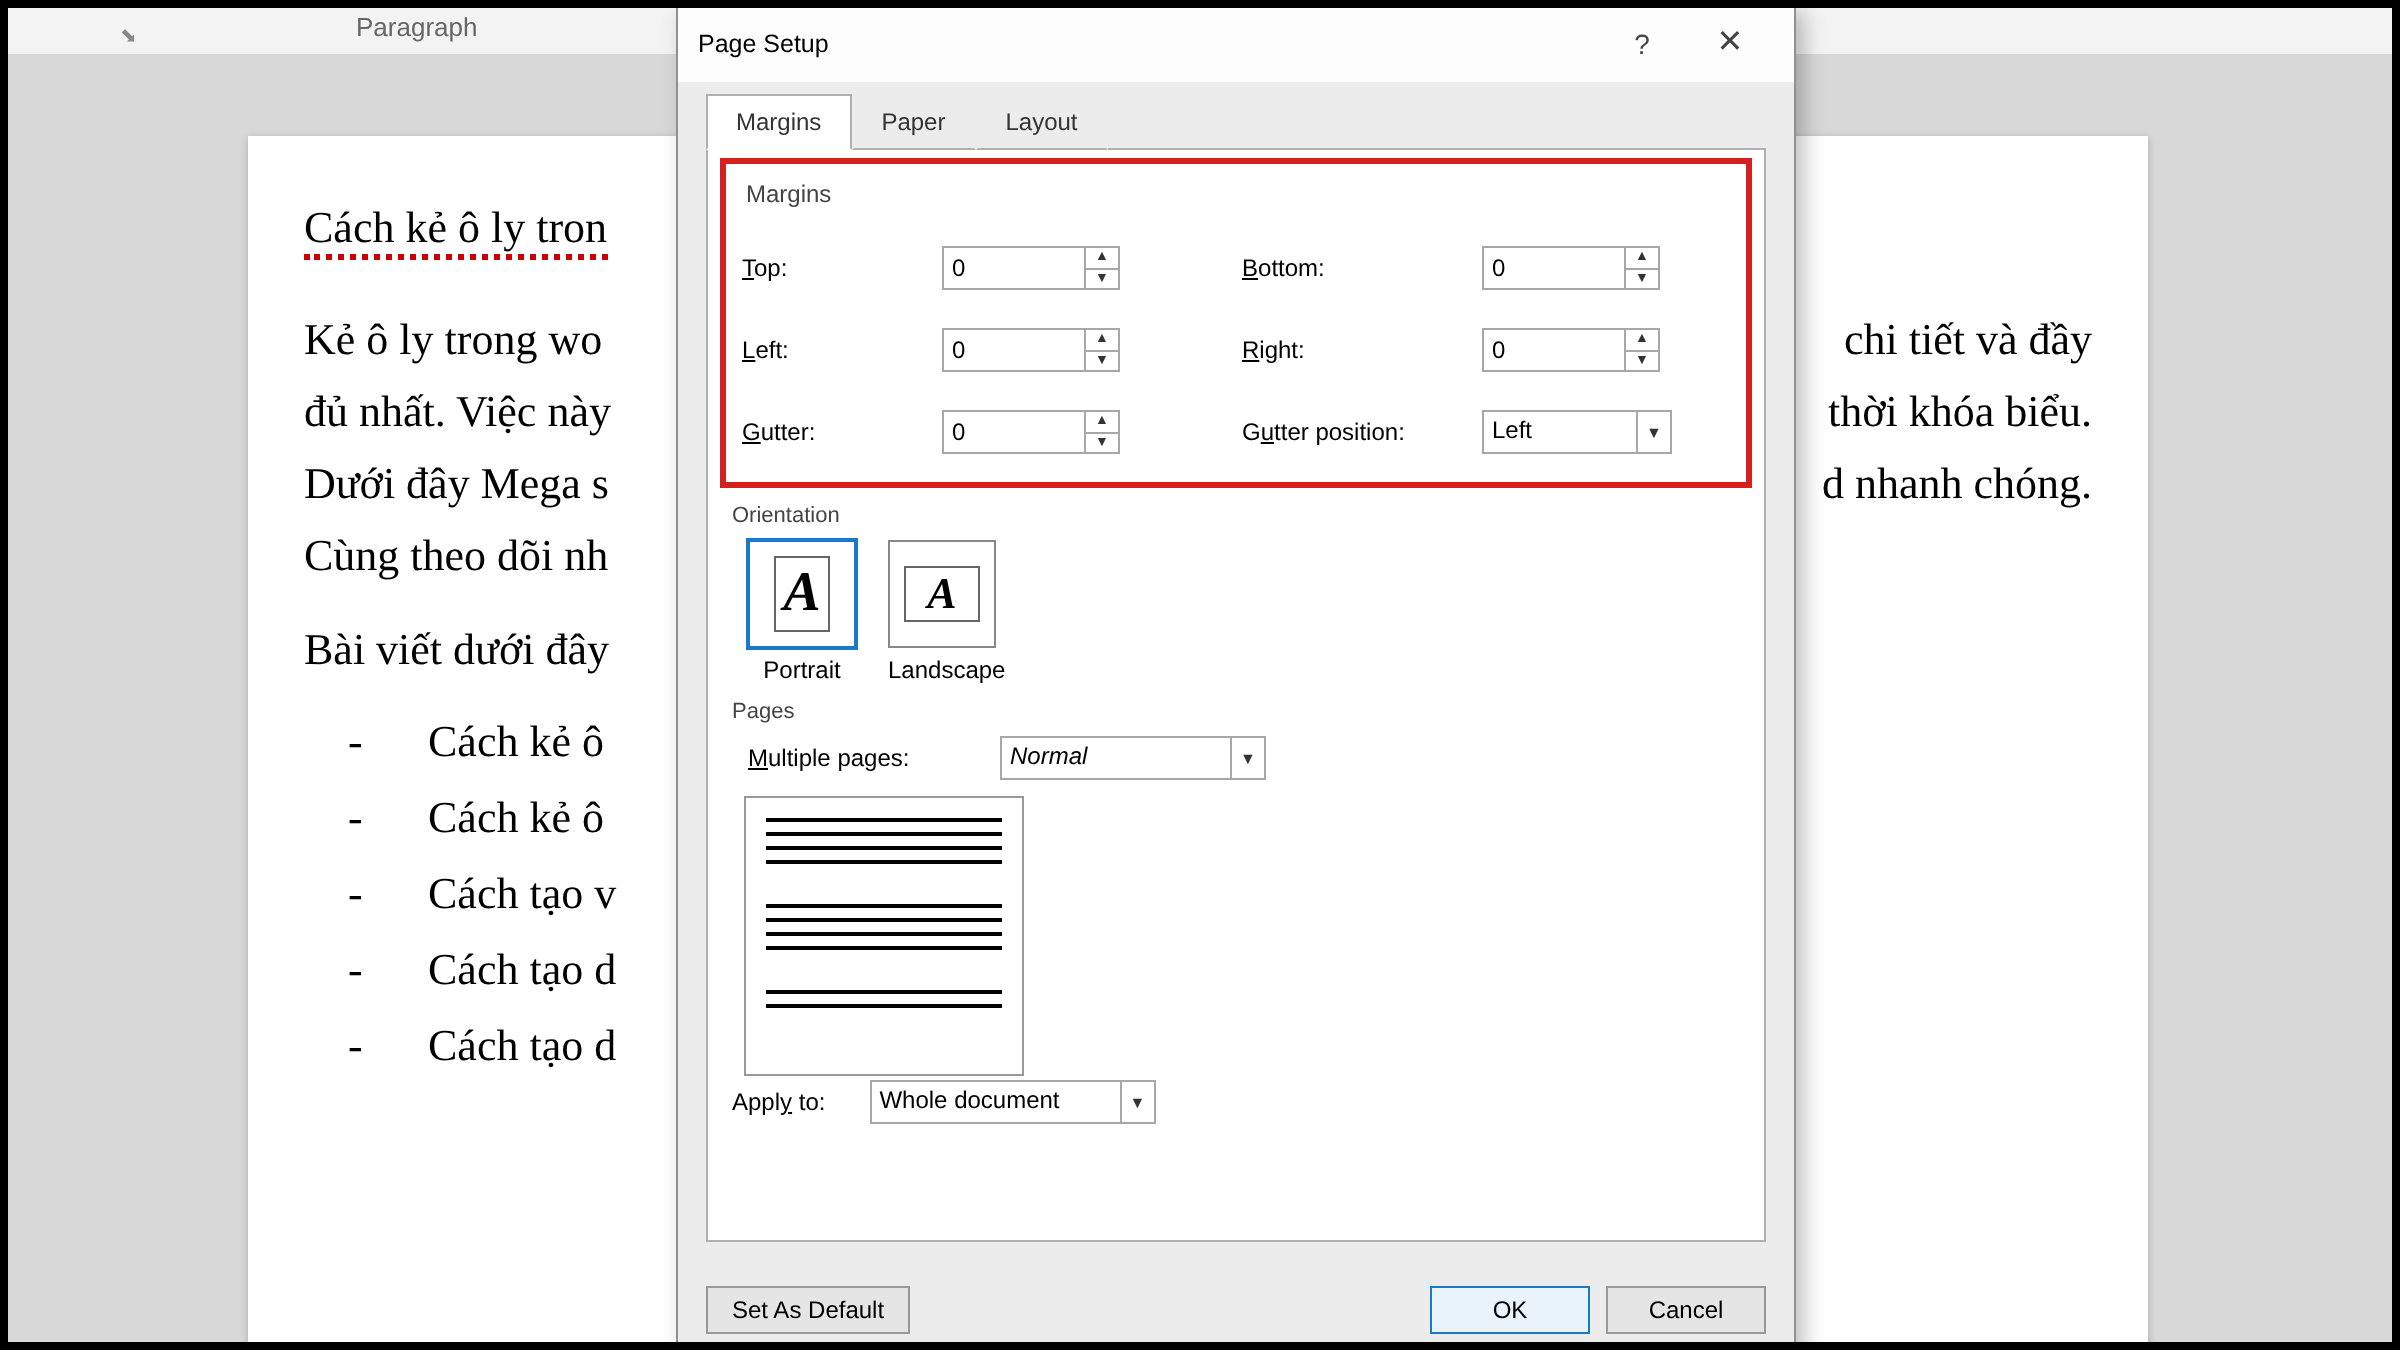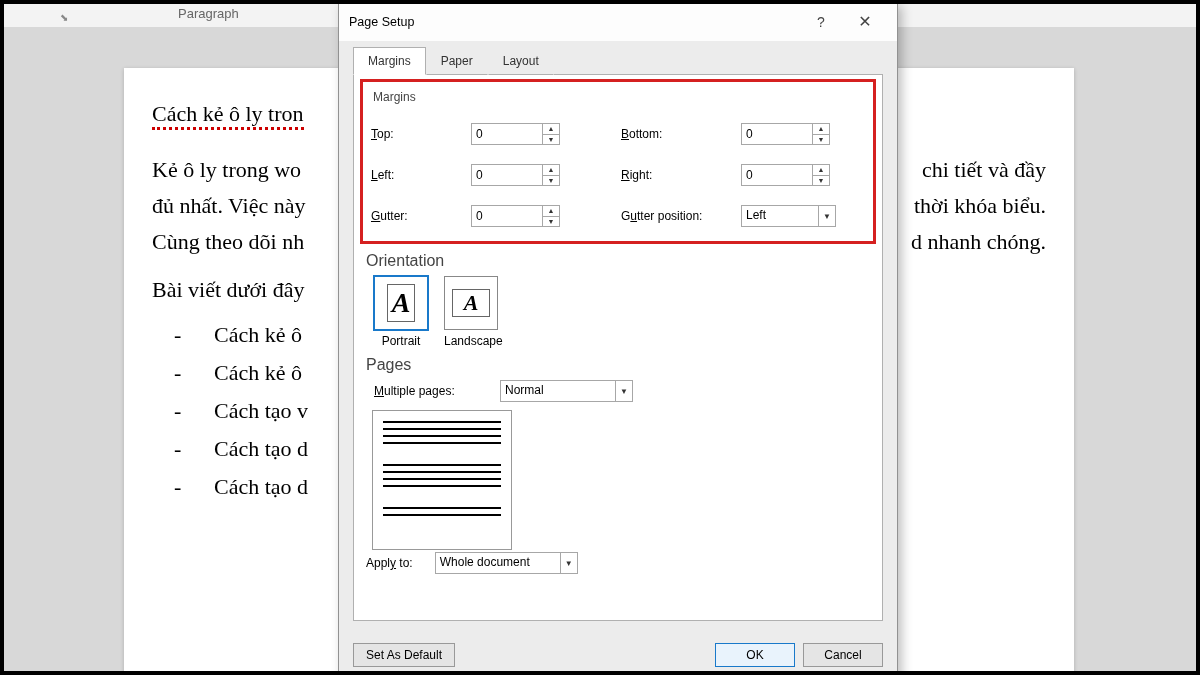--- a/index.html
+++ b/index.html
@@ -141,21 +141,21 @@
   .sel .sel-btn {
     width:17px; display:flex; align-items:center; justify-content:center;
     border-left:1px solid #a7a7a7; font-size:8px; color:#333;
   }
   .twocol { display:flex;margin-top:19px; }
   .twocol .col { flex:1; display:flex; align-items:center; }
   .twocol .col .lbl { width:100px; }
   .twocol .col + .col .lbl { width:120px; }
 
   .group { margin-top:8px; }
-  .group .grplabel { font-size:16px; color:#444; margin-bottom:6px;}
+  .group .grplabel { font-size:11px; color:#444; margin-bottom:6px;}
   .orient-row { display:flex; gap:16px; padding-left:8px; }
   .orient-item { text-align:center; font-size:12px; }
   .orient-ico {
     width:54px; height:54px; border:1px solid #888; background:#fff;
     display:flex; align-items:center; justify-content:center; margin-bottom:4px;
   }
   .orient-ico.active { outline:2px solid #1979ca; outline-offset:-1px; border-color:#1979ca;}
   .svgA { font-family: "Times New Roman", serif; font-size:28px; font-weight:bold; font-style:italic;}
 
   .preview {
@@ -175,21 +175,21 @@
     display:flex; align-items:center; gap:8px;
   }
   .btnbar .spacer{flex:1;}
   .wbtn {
     min-width:80px; height:24px; padding:0 12px;
     background:#e5e5e5; border:1px solid #999;
     display:flex; align-items:center; justify-content:center;
     font-size:12px;
   }
   .wbtn.primary { border:1.5px solid #1979ca; background:#e9f3fc;}
-  .mini-sel .sel-val{width:114px;}
+  .mini-sel .sel-val{width:114px;font-style:italic;}
 </style>
 </head>
 <body>
 
 <div class="viewport">
 
   <div class="ribbon-bg">
     <span class="dlaunch dl1">⬊</span>
     <span class="grp rb-para">Paragraph</span>
     <span class="grp rb-arr">Arrange</span>
@@ -202,20 +202,21 @@
       <p class="para2 cutoff-right">
         <span>Kẻ ô ly trong wo</span>
         <span style="display:inline-block; width:430px;"></span>
         <span style="float:right">chi tiết và đầy</span>
       </p>
       <p style="margin-top:-10px;" class="cutoff-right">
         <span>đủ nhất. Việc này</span>
         <span style="float:right">thời khóa biểu.</span>
       </p>
       <p style="margin-top:-10px;" class="cutoff-right">
+        <span>Dưới đây Mega s</span>
         <span style="float:right">d nhanh chóng.</span>
       </p>
       <p style="margin-top:-10px;"><span>Cùng theo dõi nh</span></p>
 
       <p style="margin-top:16px;"><span>Bài viết dưới đây</span></p>
 
       <ul class="dash">
         <li>Cách kẻ ô </li>
         <li>Cách kẻ ô </li>
         <li>Cách tạo v</li>

